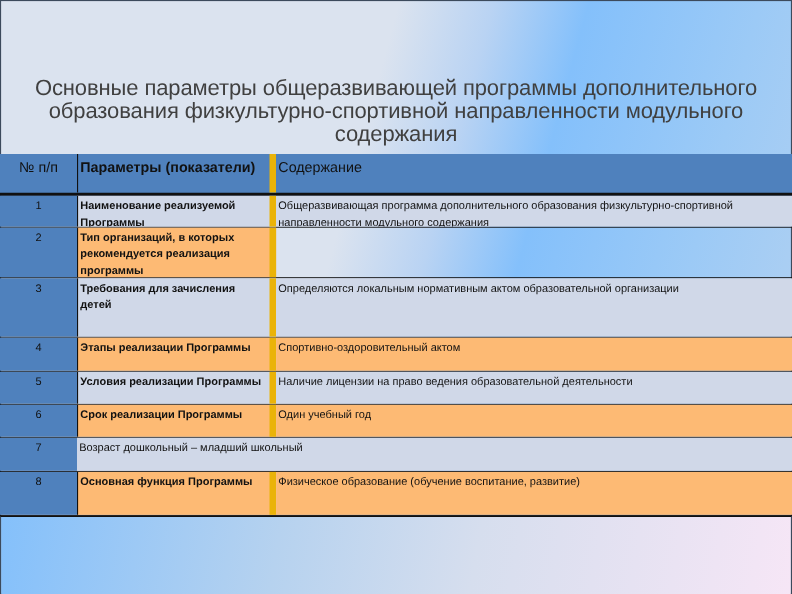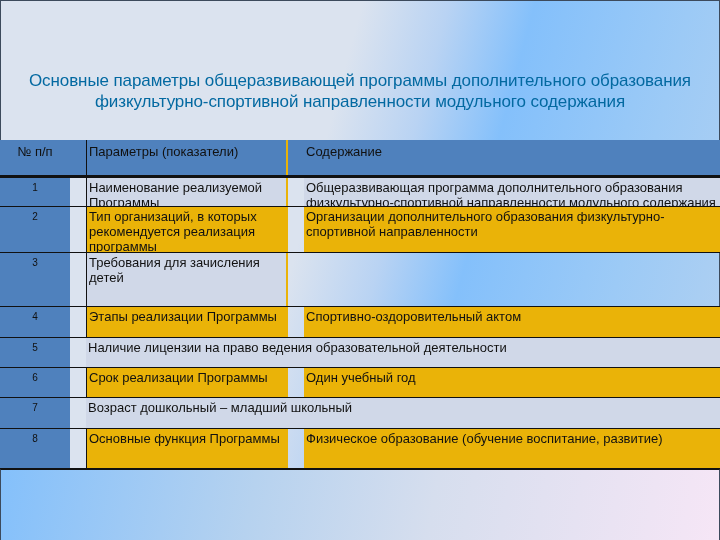--- a/index.html
+++ b/index.html
@@ -7,33 +7,33 @@
       width: 720px; height: 540px; overflow: hidden; position: relative;
       font-family: "Liberation Sans", sans-serif;
       background: linear-gradient(105deg, #dbe3ef 0%, #dbe3ef 42%, #b9d3f3 52%, #84c0fb 62%, #9ccaf6 80%, #b6d2f0 100%);
     }
     .frame {
       position: absolute; left: 0; top: 0; width: 718px; height: 538px;
       border: 1px solid #3c4a5c;
     }
     .title {
       position: absolute; left: 20px; top: 70px; width: 680px;
-      text-align: center; font-size: 17px; line-height: 21px; color: #0369a1;
+      text-align: center; font-size: 20px; line-height: 21px; color: #404040;
       font-family: "Liberation Sans", sans-serif; letter-spacing: -0.1px;
     }
     .table {
       position: absolute; left: 0; top: 140px; width: 720px;
     }
-    .row { position: absolute; left: 0; width: 720px; display: flex; border-bottom: 1px solid #111; box-sizing: border-box; gap: 16px; }
-    .cell { box-sizing: border-box; font-size: 13px; line-height: 15px; color: #111; padding: 2px 2px 0 2px; overflow: hidden; }
+    .row { position: absolute; left: 0; width: 720px; display: flex; border-bottom: 1px solid #111; box-sizing: border-box; }
+    .cell { box-sizing: border-box; font-size: 10px; line-height: 15px; color: #111; padding: 2px 2px 0 2px; overflow: hidden; }
     .c1 { width: 70px; text-align: center; background: #4f81bd; font-size: 10px; }
-    .c2 { width: 202px; border-left: 1px solid #111; border-right: 2px solid #eab308; }
+    .c2 { width: 181px; border-left: 1px solid #111; border-right: 6px solid #eab308; font-weight: bold; }
     .c3 { flex: 1; }
     .alt .c2, .alt .c3 { background: #d0d8e8; }
-    .norm .c2, .norm .c3 { background: #eab308; }
+    .norm .c2, .norm .c3 { background: #fdba74; }
     .header { top: 0; height: 38px; background: #4f81bd; border-bottom: 3px solid #111; }
     .header .cell { background: #4f81bd; font-size: 13px; line-height: 18px; padding-top: 3px; color: #111; }
     .header .c3 { text-align: left; }
     .bottom {
       position: absolute; left: 0; top: 469px; width: 718px; height: 70px;
       border: 1px solid #3c4a5c; border-top: 1px solid #111;
       background: linear-gradient(100deg, #84c0fb 0%, #b6d2ef 35%, #d6deee 60%, #f6e6f6 100%);
     }
   </style>
 </head>
@@ -52,50 +52,51 @@
 
   <div class="row alt" style="top:38px;height:29px;">
     <div class="cell c1">1</div>
     <div class="cell c2">Наименование реализуемой Программы</div>
     <div class="cell c3">Общеразвивающая программа дополнительного образования физкультурно-спортивной направленности  модульного содержания</div>
   </div>
 
   <div class="row norm" style="top:67px;height:46px;">
     <div class="cell c1">2</div>
     <div class="cell c2">Тип организаций, в которых рекомендуется реализация программы</div>
-    <div class="cell c3">Организации дополнительного образования физкультурно-спортивной направленности</div>
   </div>
 
   <div class="row alt" style="top:113px;height:54px;">
     <div class="cell c1">3</div>
     <div class="cell c2">Требования для зачисления детей</div>
+    <div class="cell c3">Определяются локальным нормативным актом образовательной организации</div>
   </div>
 
   <div class="row norm" style="top:167px;height:31px;">
     <div class="cell c1">4</div>
     <div class="cell c2">Этапы реализации Программы</div>
     <div class="cell c3">Спортивно-оздоровительный актом</div>
   </div>
 
   <div class="row alt" style="top:198px;height:30px;">
     <div class="cell c1">5</div>
+    <div class="cell c2">Условия реализации Программы</div>
     <div class="cell c3">Наличие лицензии на право ведения образовательной деятельности</div>
   </div>
 
   <div class="row norm" style="top:228px;height:30px;">
     <div class="cell c1">6</div>
     <div class="cell c2">Срок реализации Программы</div>
     <div class="cell c3">Один учебный год</div>
   </div>
 
   <div class="row alt" style="top:258px;height:31px;">
     <div class="cell c1">7</div>
     <div class="cell c3">Возраст дошкольный – младший школьный</div>
   </div>
 
   <div class="row norm" style="top:289px;height:40px;">
     <div class="cell c1">8</div>
-    <div class="cell c2">Основные функция Программы</div>
+    <div class="cell c2">Основная функция Программы</div>
     <div class="cell c3">Физическое образование (обучение воспитание, развитие)</div>
   </div>
 </div>
 
 <div class="bottom"></div>
 
 </body></html>

